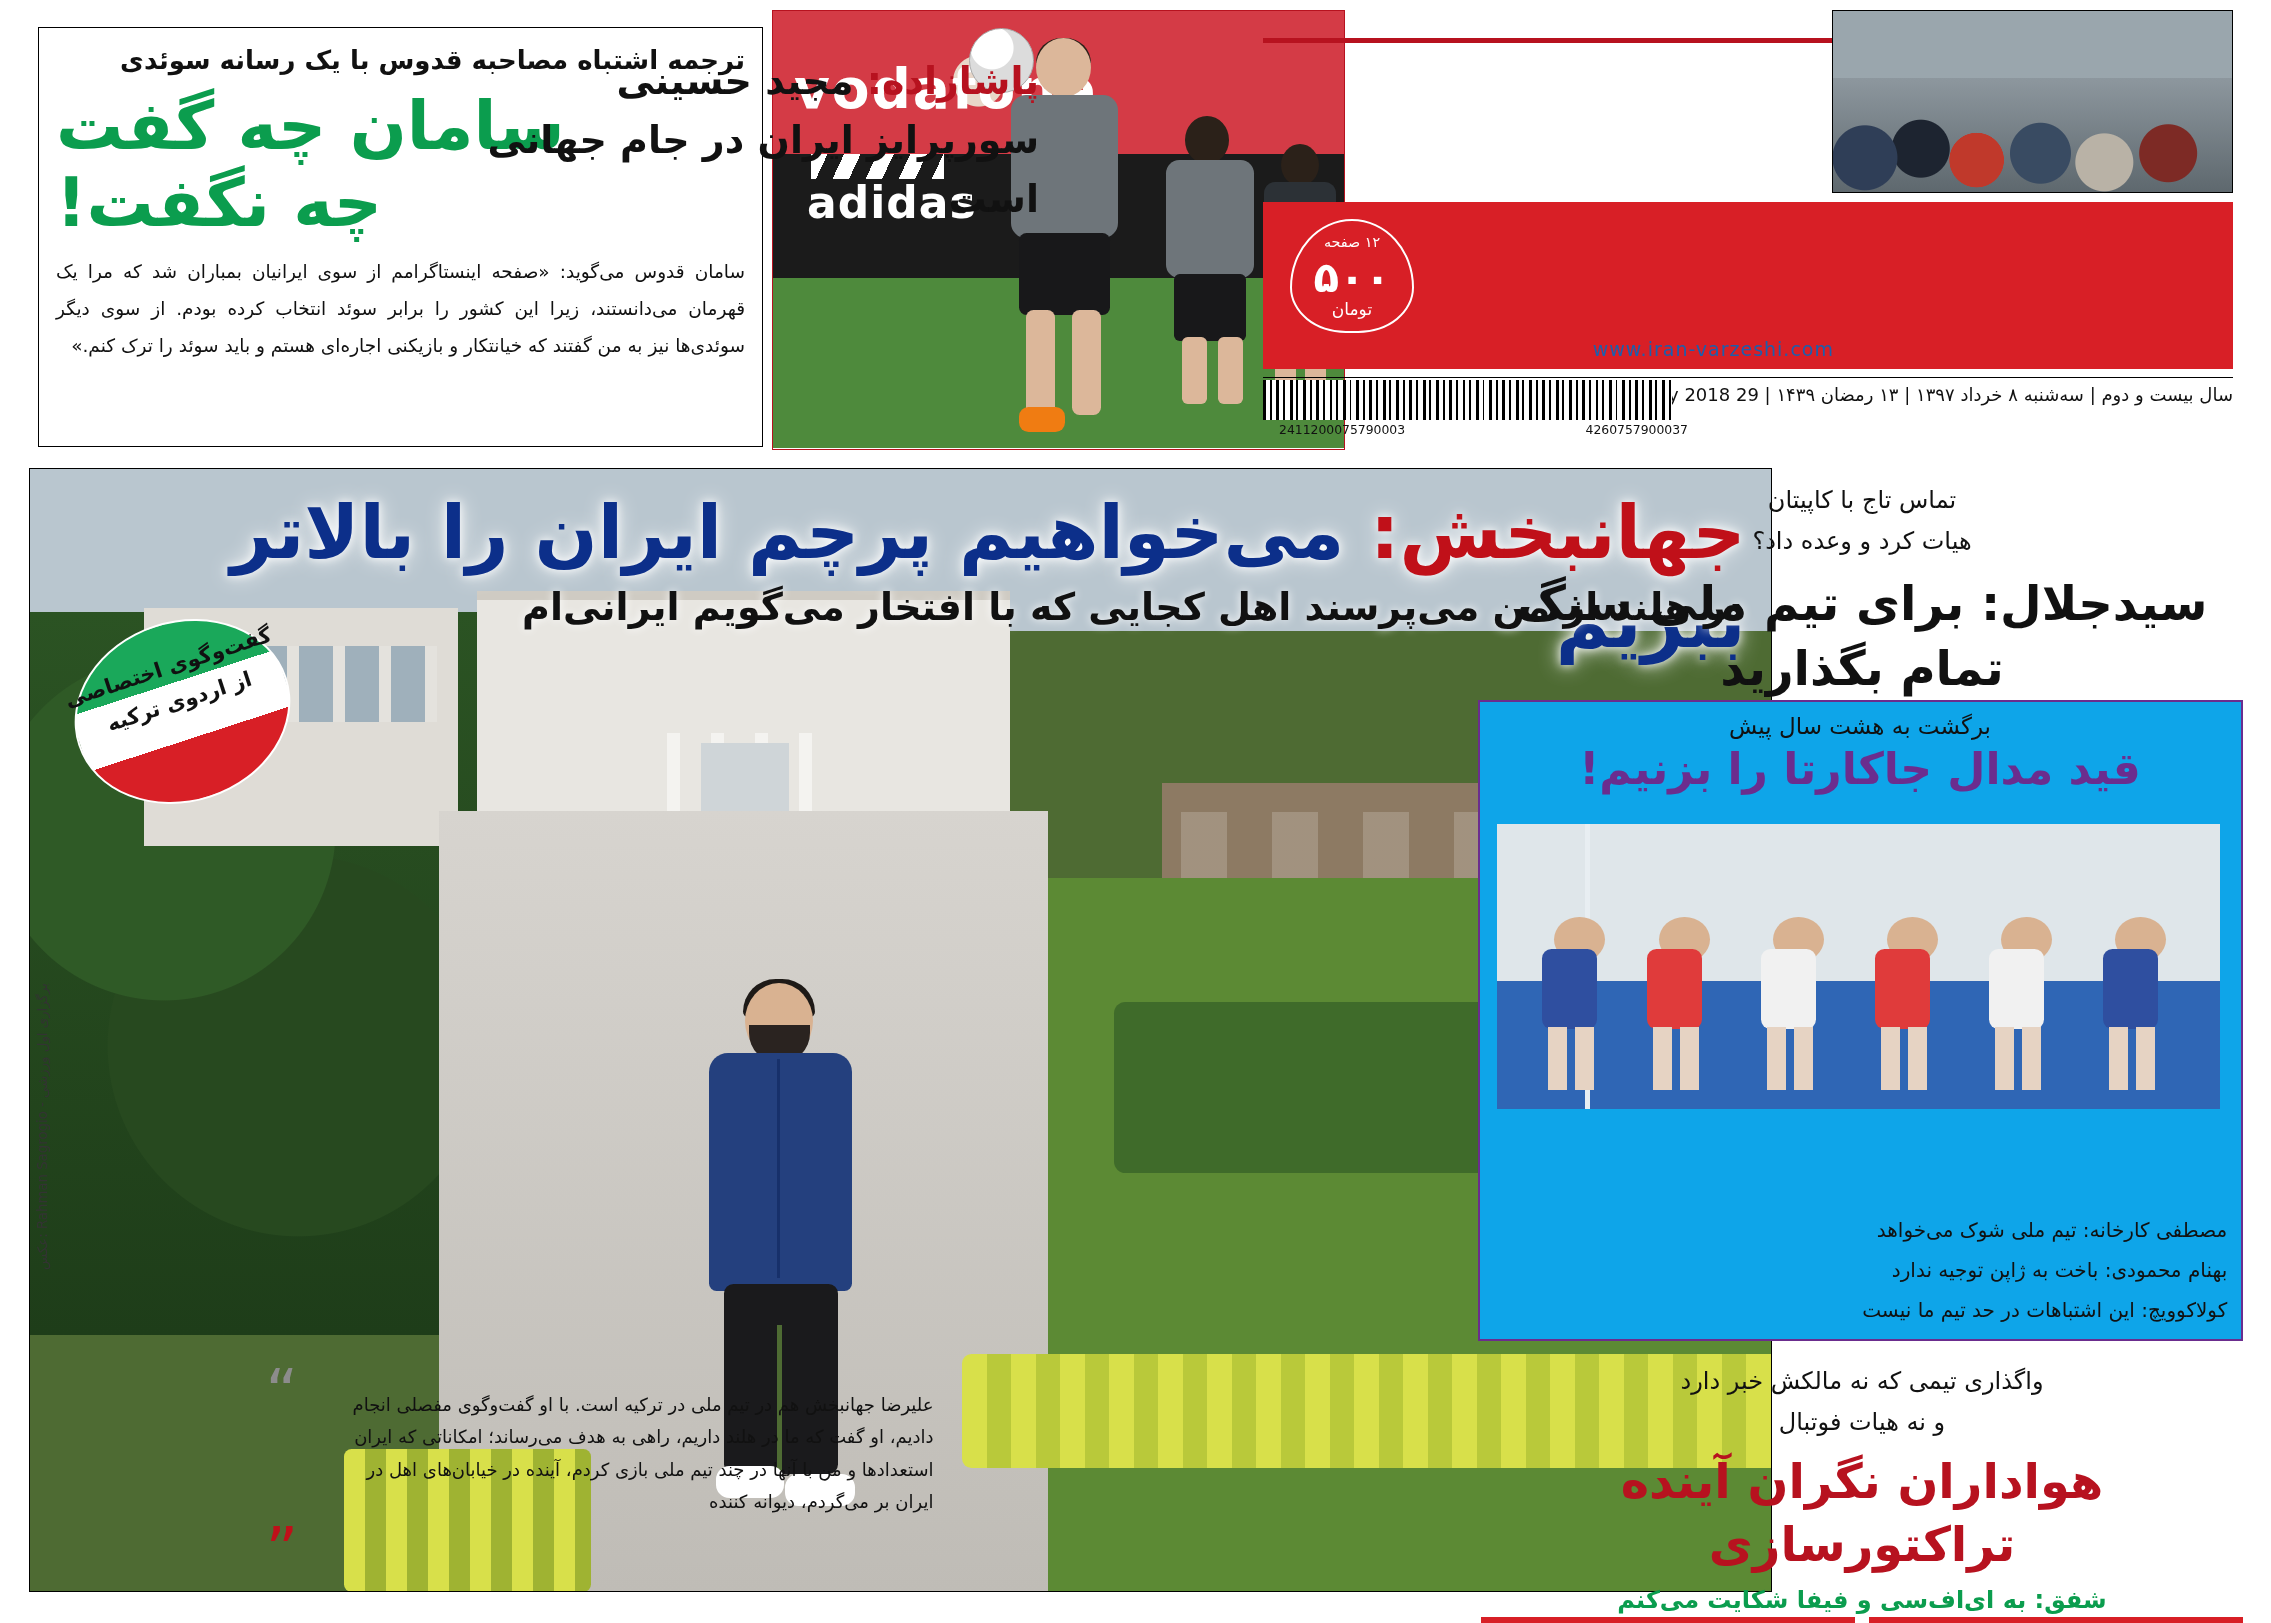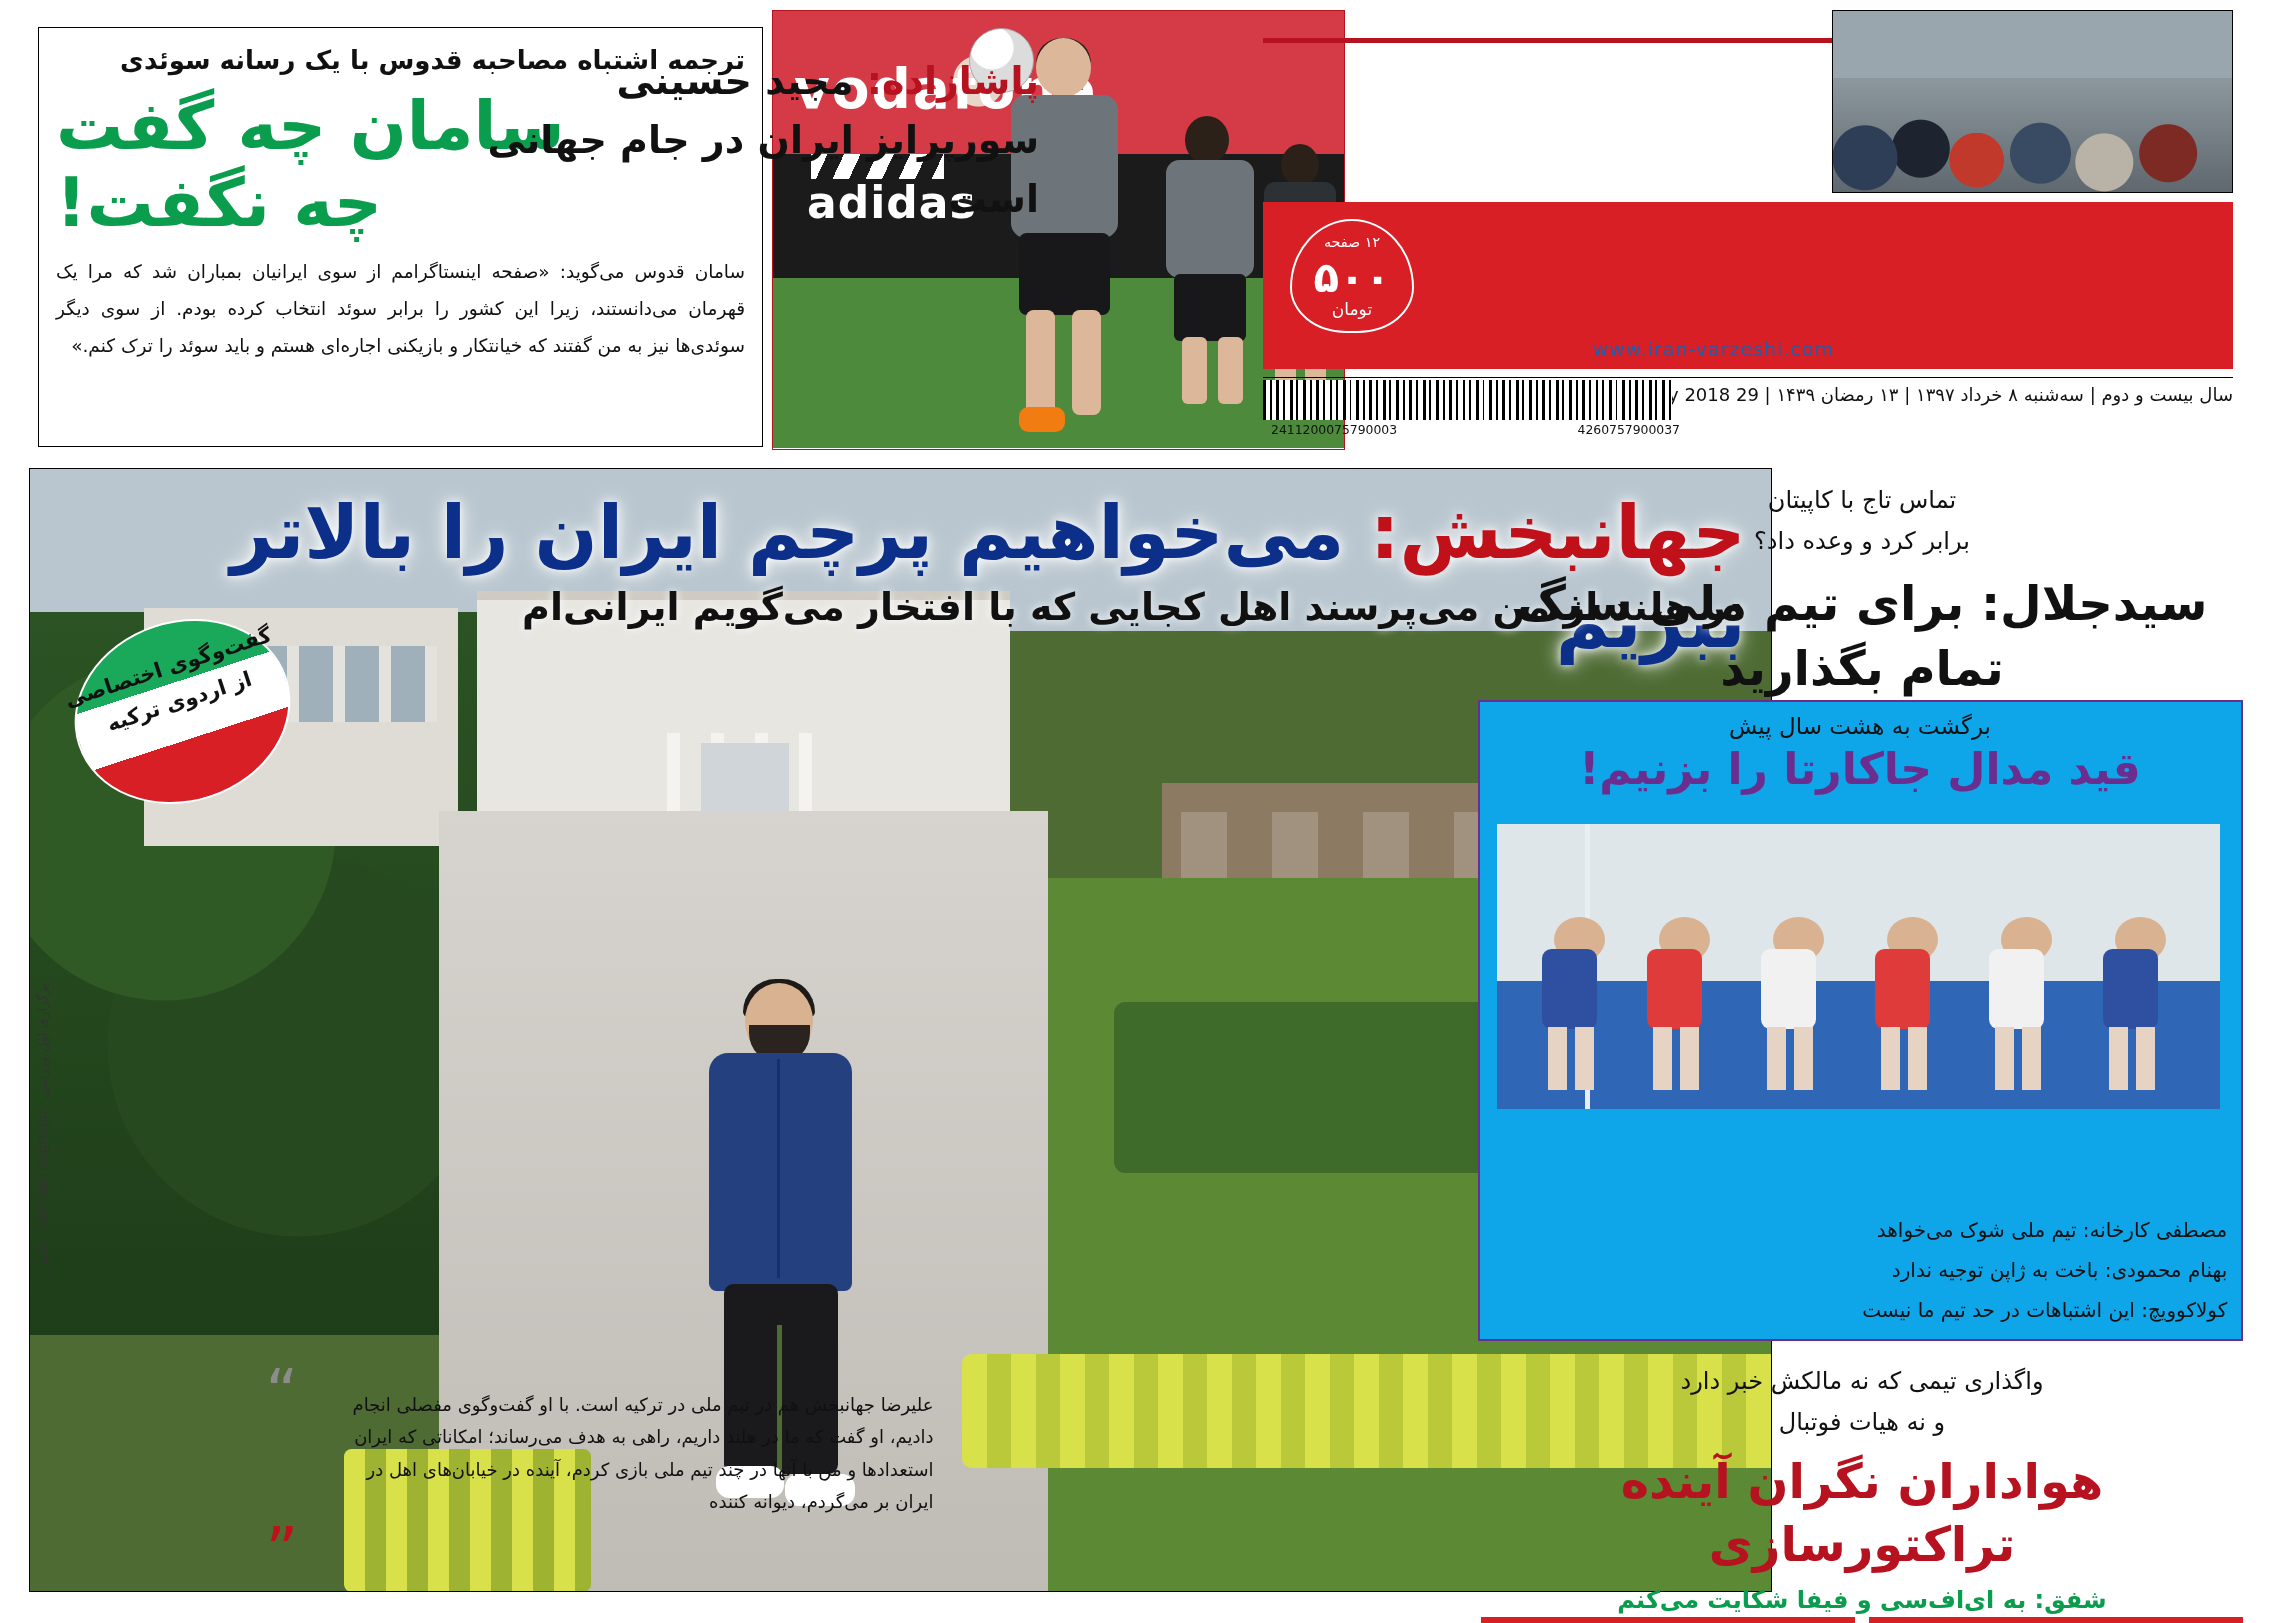--- a/index.html
+++ b/index.html
@@ -112,21 +112,21 @@
   .mh-price .p3{position:absolute;left:0;right:0;top:80px;text-align:center;color:#fff;font-size:17px;}
 
   
   .strip{position:absolute;right:38px;top:377px;width:970px;height:63px;border-top:1.9px solid #000;}
   .date-line{
     position:absolute;right:0;top:5.7px;width:970px;text-align:right;direction:rtl;
     font-size:18px;color:#111;
   }
   .barcode{position:absolute;left:0;top:1.9px;width:409px;height:40px;
     background:repeating-linear-gradient(90deg,#000 0 2.9px,#fff 2.9px 6.7px,#000 6.7px 8.6px,#fff 8.6px 13.3px);}
-  .barcode-nums{position:absolute;left:8px;top:44px;width:409px;font-size:12.4px;color:#111;direction:ltr;display:flex;justify-content:space-between;}
+  .barcode-nums{position:absolute;left:16px;top:44px;width:409px;font-size:12.4px;color:#111;direction:ltr;display:flex;justify-content:space-between;}
 
   
   .main{
     left:28.5px;top:468px;width:1741px;height:1122px;border:1.9px solid #000;overflow:hidden;background:#7fa05a;
   }
   .main-img{position:absolute;inset:0;
     background:
       linear-gradient(#b9c6cf 0 0) 0 0/100% 162px no-repeat,
       linear-gradient(#4e6b33 0 0) 0 162px/100% 961px no-repeat;}
   .mi-house{position:absolute;left:447px;top:122px;width:533px;height:266px;background:#e8e6e1;border-top:9.5px solid #cfcbc3;}
@@ -352,21 +352,21 @@
     <div class="quote-box">علیرضا جهانبخش هم در تیم ملی در ترکیه است. با او گفت‌وگوی مفصلی انجام دادیم، او گفت که ما در هلند داریم، راهی به هدف می‌رساند؛ امکاناتی که ایران استعدادها و من با آنها در چند تیم ملی بازی کردم، آینده در خیابان‌های اهل در ایران بر می‌گردم، دیوانه کننده</div>
 
 
     <div class="photo-credit">عکس: Rahman Sagrogio - برگزاری اول ورزشی</div>
   </div>
 
   <div class="rc">
 
     <div class="rc-lines">
       <div>تماس تاج با کاپیتان</div>
-      <div>برابر کرد و وعده داد؟</div>
+      <div>هیات کرد و وعده داد؟</div>
     </div>
     <div class="rc-head">سیدجلال: برای تیم ملی سنگ تمام بگذارید</div>
 
     <div class="rc-box">
       <div class="k">برگشت به هشت سال پیش</div>
       <div class="h">قید مدال جاکارتا را بزنیم!</div>
       <div class="rc-photo">
         <div class="netp"></div>
         <div class="p" style="left:38px;">
             <div class="h"></div>

